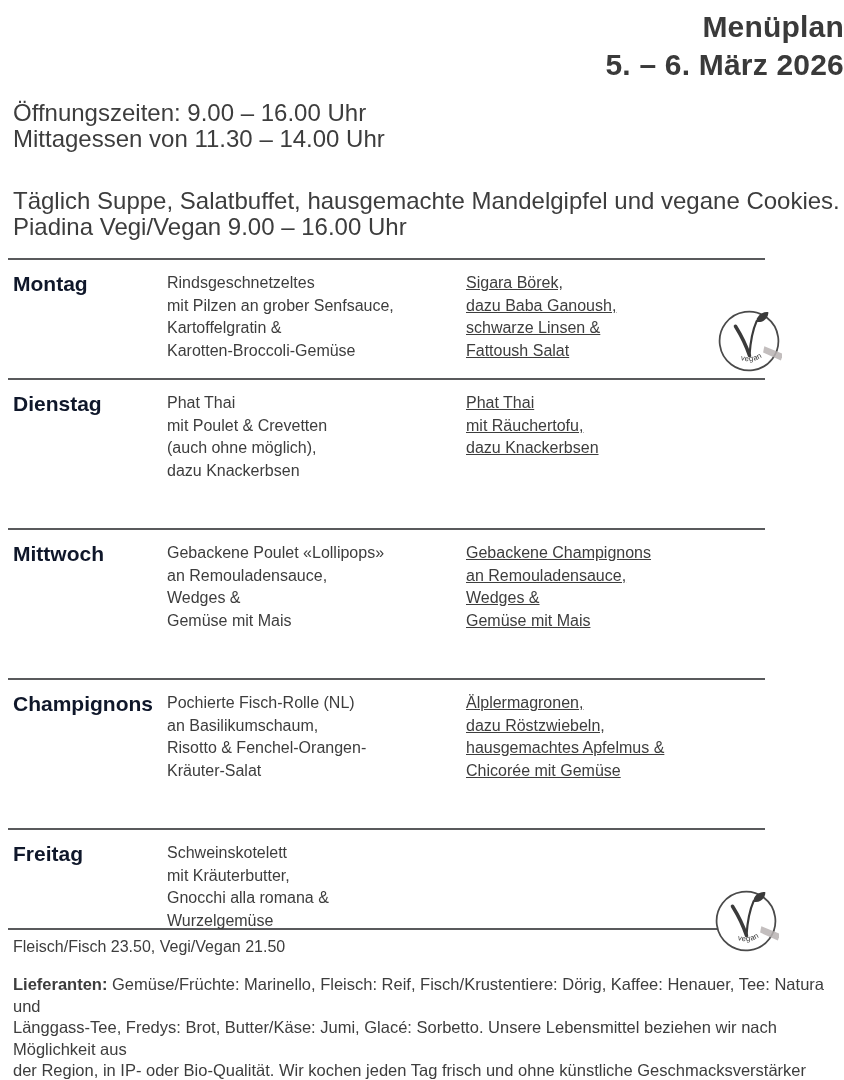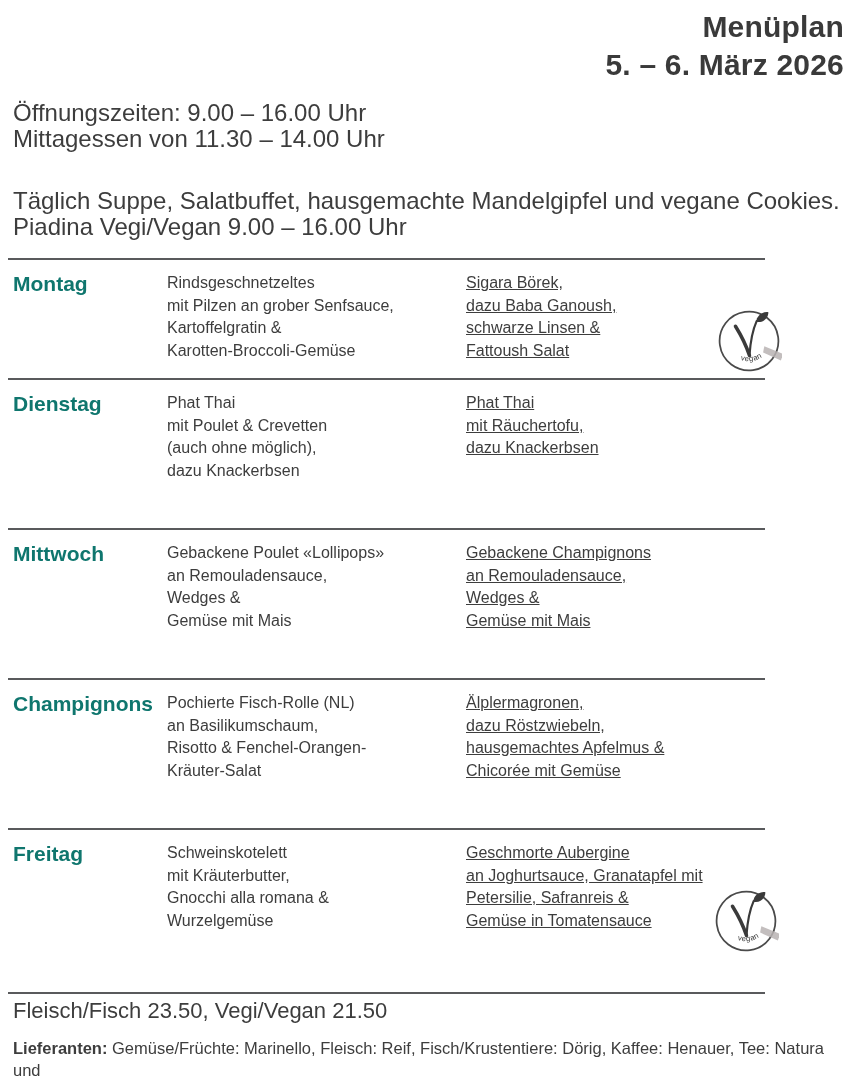--- a/index.html
+++ b/index.html
@@ -33,42 +33,42 @@
   .menu-row {
     position: relative;
     box-sizing: border-box;
     border-top: 2px solid #595a5c;
     display: grid;
     grid-template-columns: 154px 299px 299px;
     padding: 12px 0 0 5px;
   }
   .menu-row.h120 { height: 120px; }
   .menu-row.h130 { height: 150px; }
-  .menu-row.h132 { height: 164px; }
+  .menu-row.h132 { height: 100px; }
   .day-label {
     font-size: 21px;
     line-height: 24px;
     font-weight: 700;
-    color: #0f766e;
+    color: #0f172a;
   }
   .dish {
     font-size: 16px;
     line-height: 22.5px;
     white-space: pre-line;
   }
   .dish.vegi { width: 330px; text-decoration: underline; }
   .vegan-badge {
     position: absolute;
     width: 66px; height: 66px;
   }
   .badge-mon { left: 708px; top: 48px; }
   .badge-fri { left: 705px; top: 58px; }
   .footer-prices {
     margin: 6px 0 0 13px;
-    font-size: 22px;
+    font-size: 16px;
     line-height: 22px;
   }
   .footer-suppliers {
     margin: 16px 0 0 13px;
     width: 822px;
     font-size: 16.5px;
     line-height: 21.5px;
     white-space: pre-line;
   }
   .footer-suppliers b { font-weight: 700; }
@@ -154,24 +154,20 @@
 hausgemachtes Apfelmus &amp;
 Chicorée mit Gemüse</div>
     </div>
 
     <div class="menu-row h132">
       <div class="day-label">Freitag</div>
       <div class="dish meat">Schweinskotelett
 mit Kräuterbutter,
 Gnocchi alla romana &amp;
 Wurzelgemüse</div>
-      <div class="dish vegi">Geschmorte Aubergine
-an Joghurtsauce, Granatapfel mit
-Petersilie, Safranreis &amp;
-Gemüse in Tomatensauce</div>
       <svg class="vegan-badge badge-fri" viewBox="0 0 64 64">
         <g transform="rotate(-8 32 32)">
           <circle cx="32" cy="32" r="28.5" fill="#ffffff" stroke="#4a4a4a" stroke-width="1.7"></circle>
           <path d="M46 39 L63 49 L60 55 L44 45 Z" fill="#b8b3b3" opacity="0.85"></path>
           <path d="M21 16 C25 25 28.5 35 30.5 46" fill="none" stroke="#3a3a3a" stroke-width="3.4" stroke-linecap="round"></path>
           <path d="M30.5 46 C33 34 37 22 42 14" fill="none" stroke="#3a3a3a" stroke-width="2.1" stroke-linecap="round"></path>
           <path d="M41.5 14.5 C43 8 49.5 5.5 54.5 7 C53.5 13 47.5 17 41.5 14.5 Z" fill="#3a3a3a"></path>
           <path id="arcB" d="M19 48 Q32 55 45 48" fill="none"></path>
           <text font-size="7.5" fill="#3a3a3a" letter-spacing="0.4">
             <textPath href="#arcB" startOffset="50%" text-anchor="middle">vegan</textPath>

